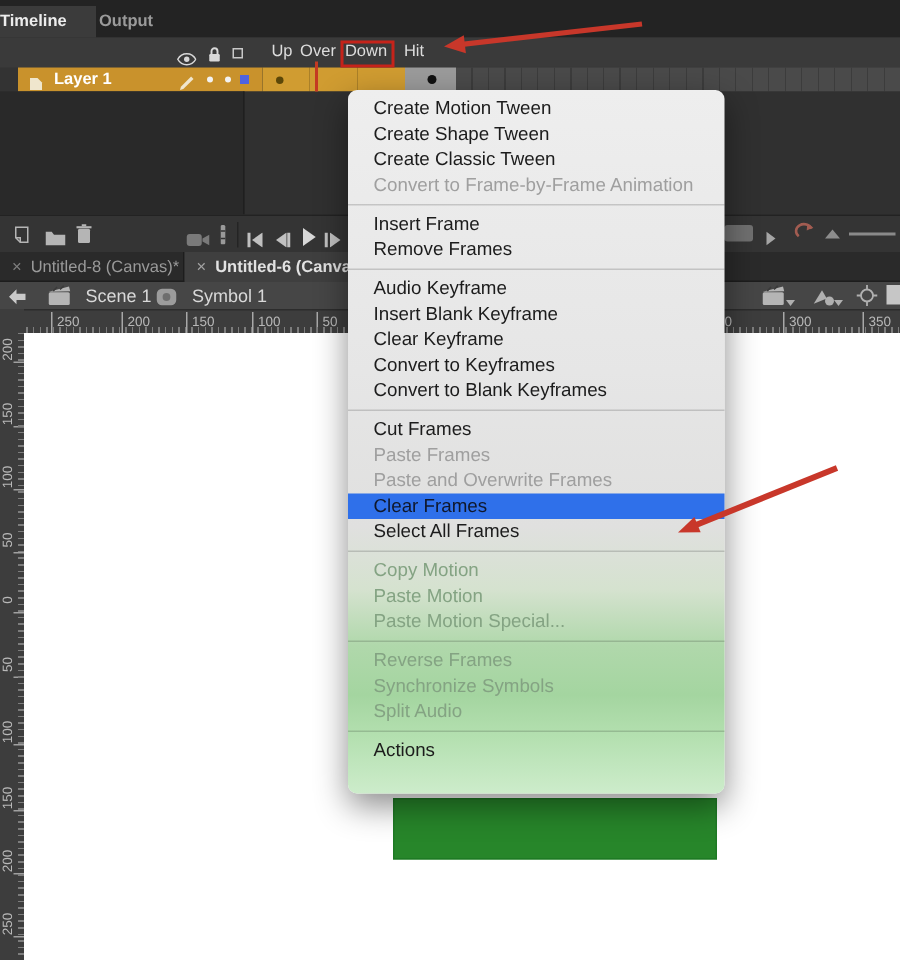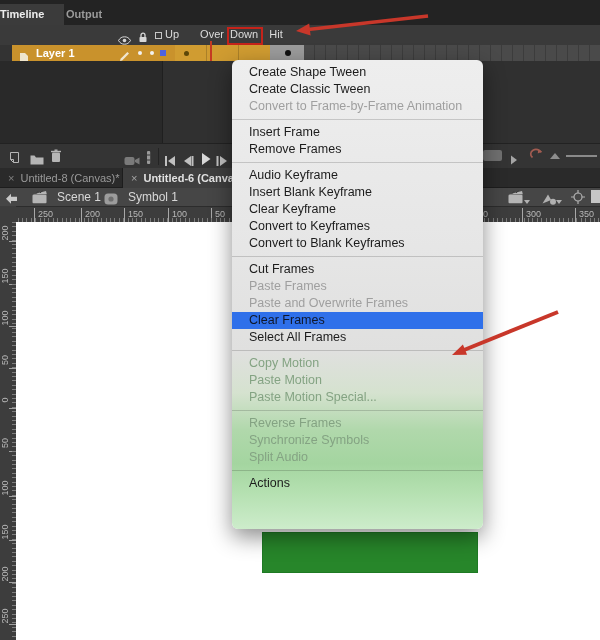--- a/index.html
+++ b/index.html
@@ -119,21 +119,21 @@
           <circle cx="6.5" cy="4.5" r="1.8" fill="#d8d8d8"></circle>
         </svg>
     </span>
     <span class="abs lock-ic">
       <svg width="10" height="11" viewBox="0 0 10 11">
           <path d="M3 5V3.2a2 2 0 014 0V5" fill="none" stroke="#d8d8d8" stroke-width="1.3"></path>
           <rect x="1.5" y="5" width="7" height="5" rx="0.8" fill="#d8d8d8"></rect>
         </svg>
     </span>
     <span class="abs outline-ic"></span>
-    <span id="frame-labels"><span class="flabel" style="left: 156px;">Up</span><span class="flabel" style="left: 196px;">Over</span><span class="flabel" style="left: 228px;">Down</span><span class="flabel" style="left: 260px;">Hit</span></span>
+    <span id="frame-labels"><span class="flabel" style="left: 172px;">Up</span><span class="flabel" style="left: 196px;">Over</span><span class="flabel" style="left: 228px;">Down</span><span class="flabel" style="left: 260px;">Hit</span></span>
     <div class="abs down-box"></div>
   </div>
 
   <div class="abs layer-row">
     <div class="layer-name">
       <span class="abs" style="left:7px;top:3px;">
         <svg width="10" height="10" viewBox="0 0 10 10">
             <path d="M1 9V1h5l3 3v5z" fill="#efe6cd"></path>
           </svg>
       </span>
@@ -317,20 +317,21 @@
       <div class="vlab" style="top: 346px;">200</div>
       <div class="vtick" style="top: 360px;"></div>
       <div class="vlab" style="top: 388px;">250</div>
       <div class="vtick" style="top: 402px;"></div>
     </div>
 
   <div class="abs stage"></div>
   <div class="abs green-rect"></div>
 
   <div class="abs context-menu" id="context-menu">
+      <div class="menu-item">Create Motion Tween</div>
       <div class="menu-item">Create Shape Tween</div>
       <div class="menu-item">Create Classic Tween</div>
       <div class="menu-item disabled">Convert to Frame-by-Frame Animation</div>
       <div class="menu-sep"></div>
       <div class="menu-item">Insert Frame</div>
       <div class="menu-item">Remove Frames</div>
       <div class="menu-sep"></div>
       <div class="menu-item">Audio Keyframe</div>
       <div class="menu-item">Insert Blank Keyframe</div>
       <div class="menu-item">Clear Keyframe</div>

